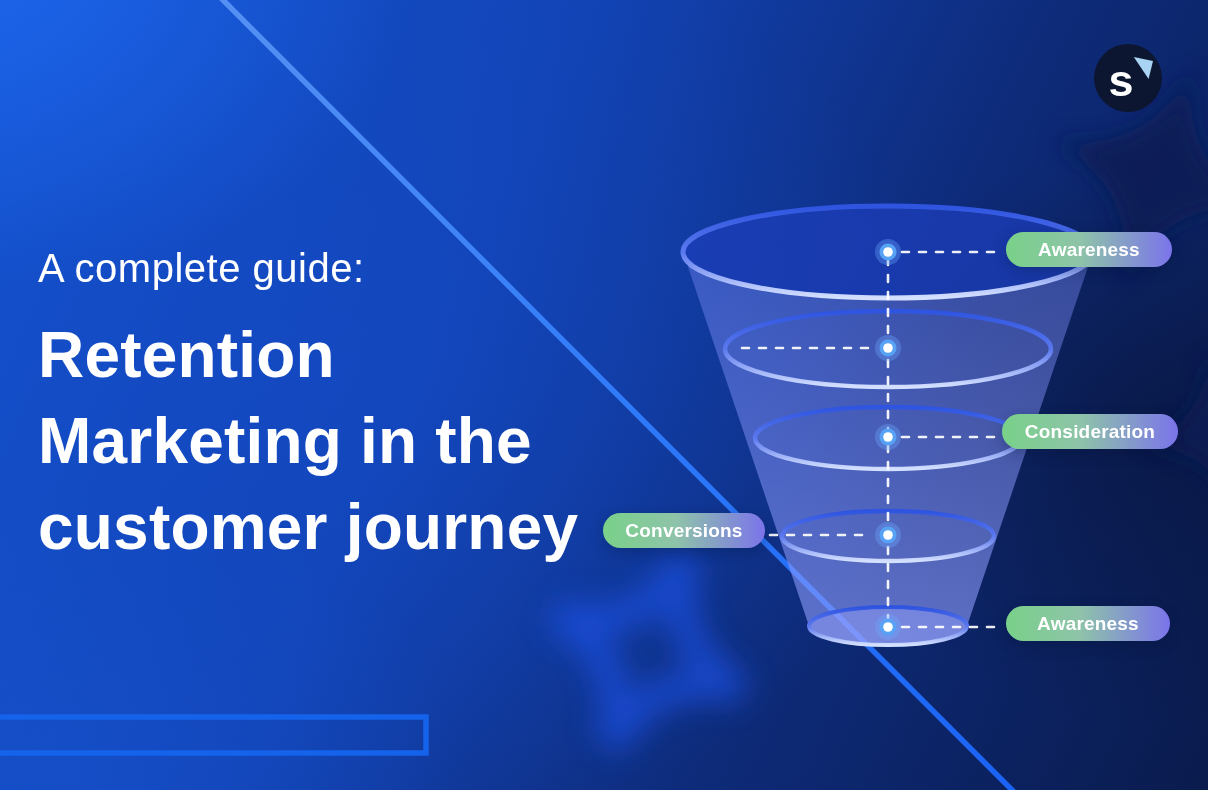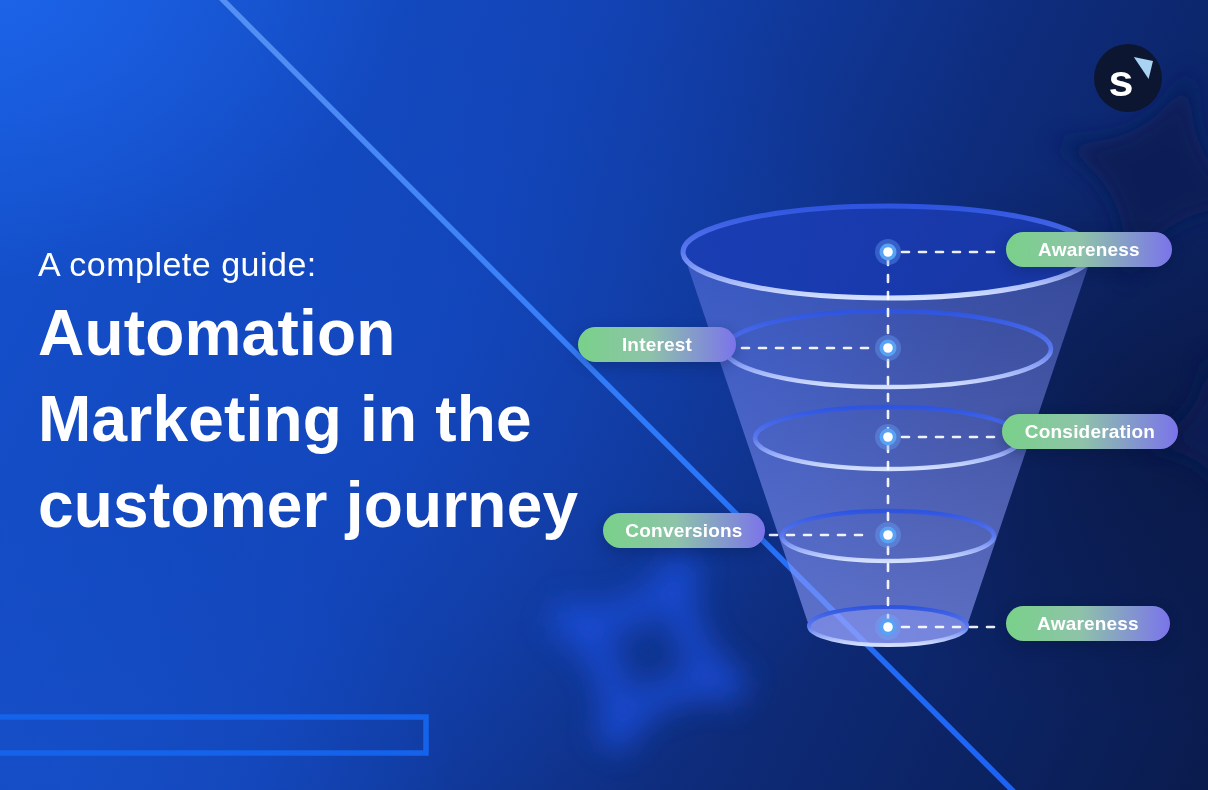--- a/index.html
+++ b/index.html
@@ -9,21 +9,21 @@
     background:
       radial-gradient(700px 520px at -2% -4%, rgba(30,104,240,0.85), rgba(30,104,240,0) 62%),
       radial-gradient(950px 720px at 28% 48%, rgba(20,75,200,0.50), rgba(20,75,200,0) 65%),
       radial-gradient(620px 460px at 6% 98%, rgba(24,84,210,0.48), rgba(24,84,210,0) 62%),
       radial-gradient(520px 420px at 97% 55%, rgba(8,18,54,0.55), rgba(8,18,54,0) 70%),
       linear-gradient(115deg, #1453cf 0%, #1243b4 38%, #0e2c7c 66%, #0a1b4d 100%);
   }
   .stage svg{position:absolute;inset:0;}
   
   .title-block{position:absolute;left:38px;top:244px;color:#ffffff;}
-  .subtitle{font-size:34px;font-weight:500;letter-spacing:0.5px;line-height:1.2;margin-bottom:5px;}
+  .subtitle{font-size:40px;font-weight:500;letter-spacing:0.5px;line-height:1.2;margin-bottom:20px;}
   .title-line{font-size:64px;font-weight:800;line-height:86px;letter-spacing:0.2px;}
   
   .pill{
     position:absolute;display:flex;align-items:center;justify-content:center;
     height:35px;border-radius:22px;color:#ffffff;font-size:19px;font-weight:700;
     background:linear-gradient(90deg,#79d189 0%,#8ec3a9 45%,#7b74ea 100%);
     box-shadow:0 4px 14px rgba(5,15,45,0.25);
     letter-spacing:0.2px;
   }
   .pill-awareness{left:1006px;top:232px;width:166px;}
@@ -128,30 +128,27 @@
           <circle cx="888" cy="627" r="8.5" fill="#57a2f5"></circle>
           <circle cx="888" cy="627" r="4.8" fill="#ffffff"></circle>
       </g>
     </g>
 
     <rect x="-30" y="717" width="456" height="36" fill="none" stroke="#1463ea" stroke-width="5.5"></rect>
   </svg>
 
   <div class="title-block">
     <div class="subtitle">A complete guide:</div>
-    <div class="title-line">Automation</div>
+    <div class="title-line">Retention</div>
     <div class="title-line">Marketing in the</div>
     <div class="title-line">customer journey</div>
   </div>
 
   <div class="pill pill-awareness">
     <span>Awareness</span>
-  </div>
-  <div class="pill pill-interest">
-    <span>Interest</span>
   </div>
   <div class="pill pill-conversions">
     <span>Conversions</span>
   </div>
   <div class="pill pill-consideration">
     <span>Consideration</span>
   </div>
   <div class="pill pill-retention">
     <span>Awareness</span>
   </div>

